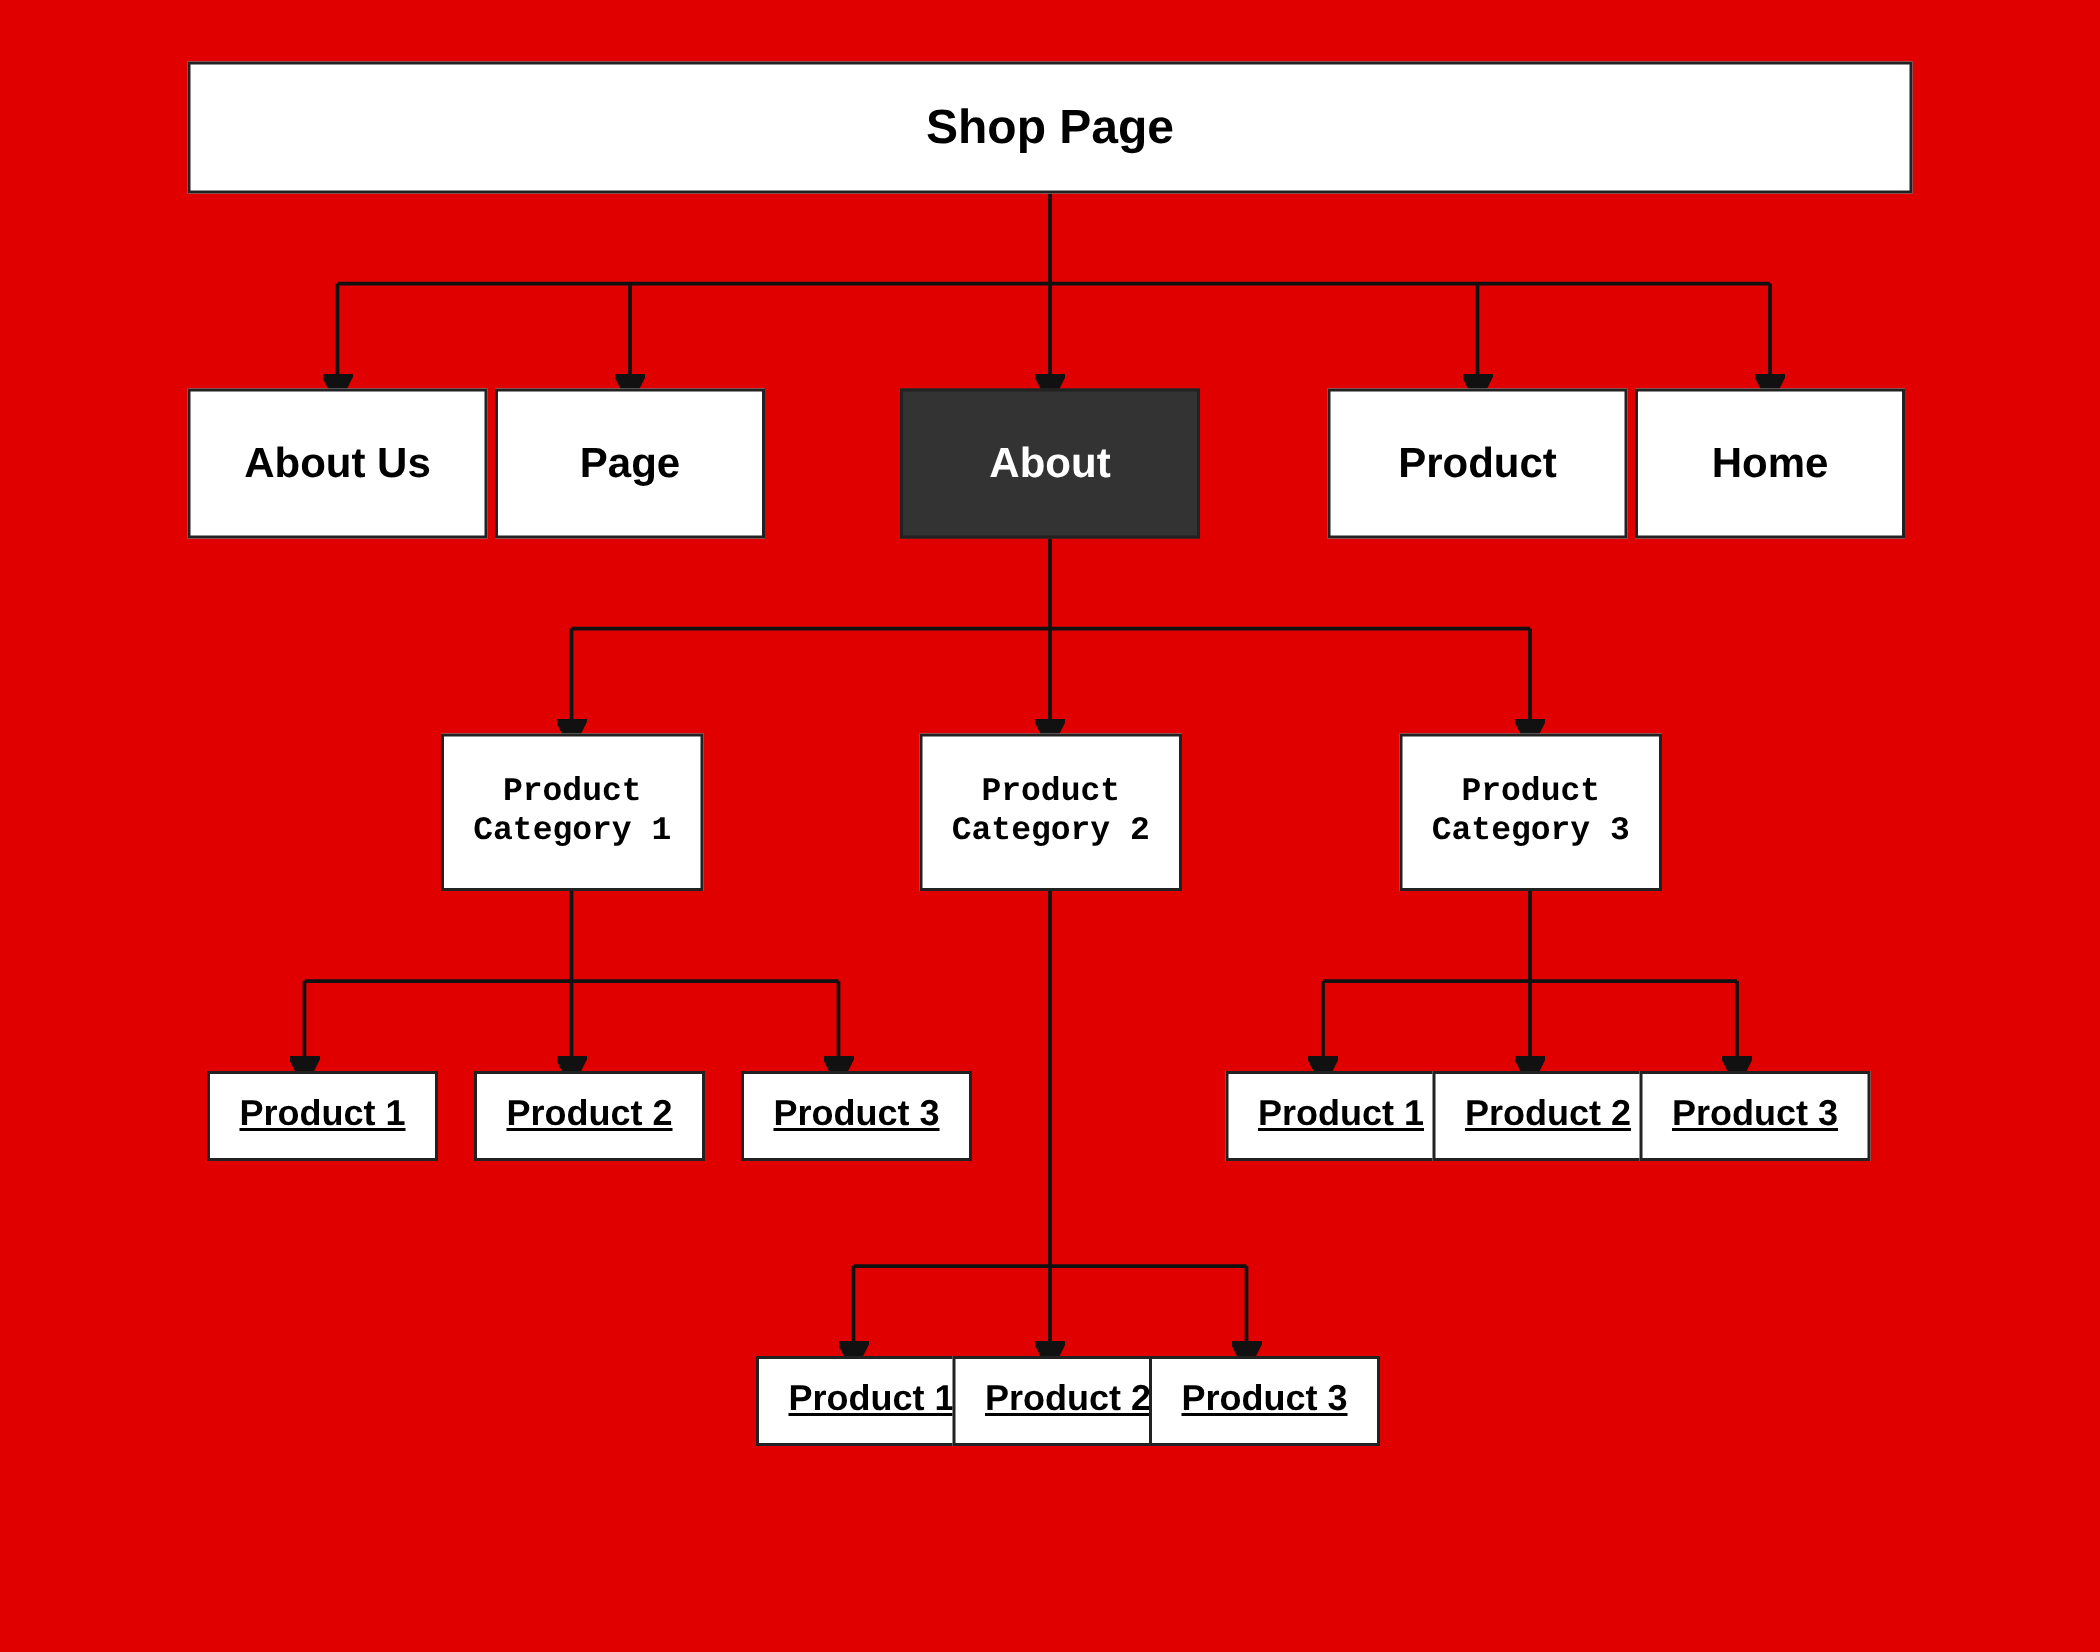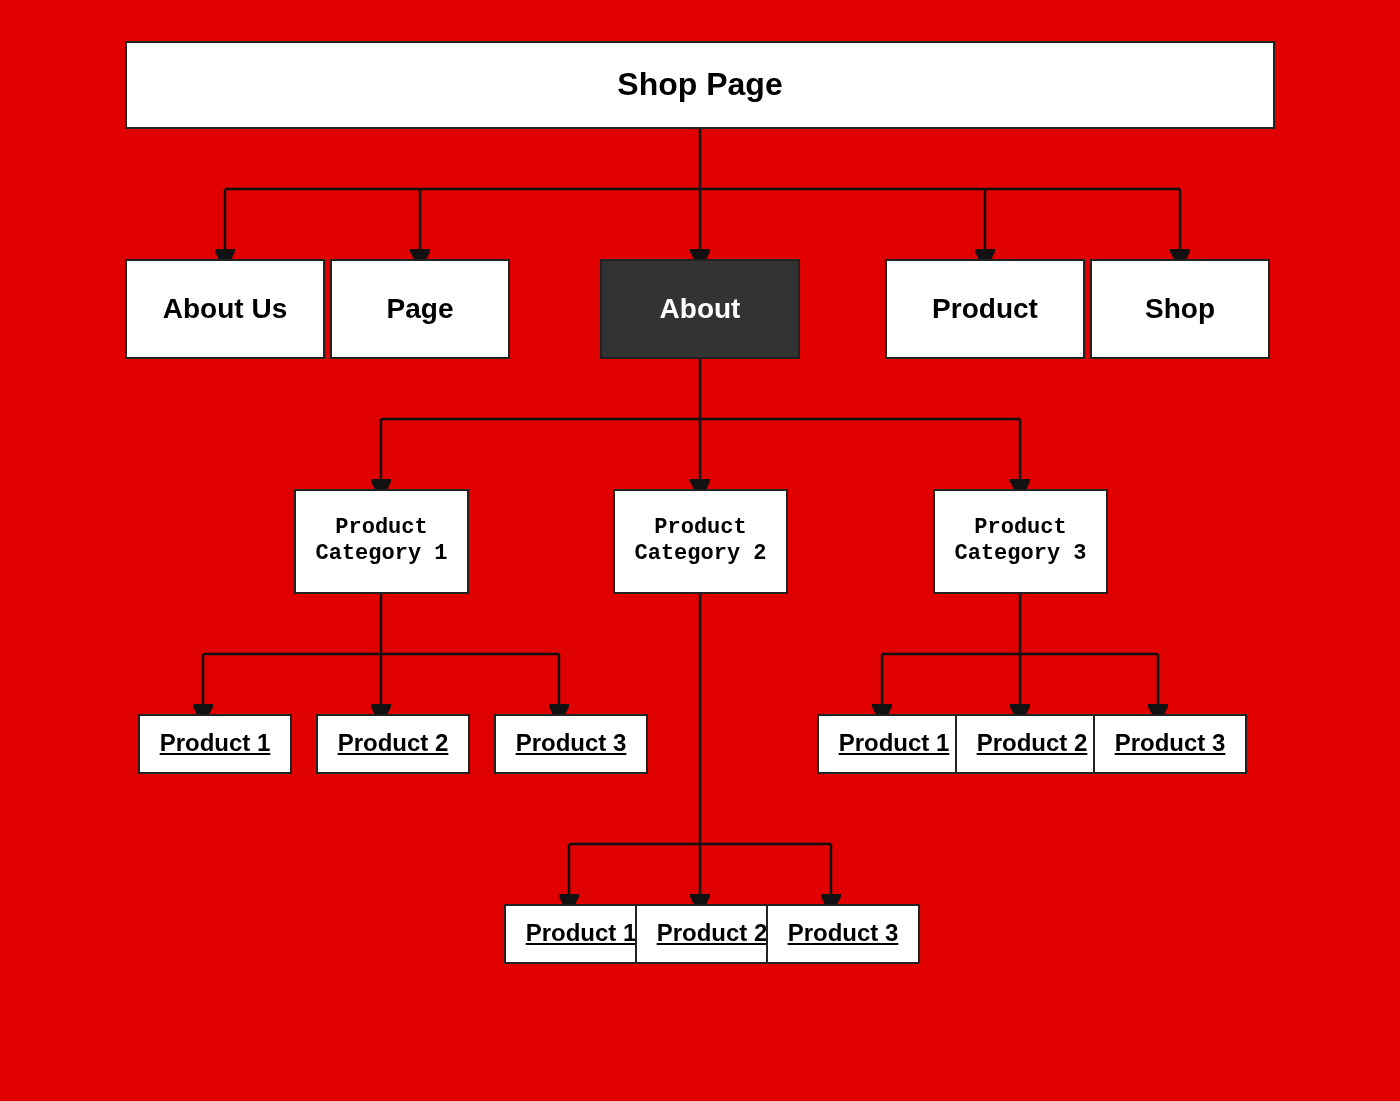--- a/index.html
+++ b/index.html
@@ -130,21 +130,21 @@
 
     <div class="node node-shop dark" style="left:515px; top:218px;">
       <span>About</span>
     </div>
 
     <div class="node node-contact" style="left:800px; top:218px;">
       <span>Product</span>
     </div>
 
     <div class="node node-cart" style="left:1005px; top:218px;">
-      <span>Shop</span>
+      <span>Home</span>
     </div>
 
     <div class="node node-cat" style="left:209px; top:448px;">
       <span style="white-space: pre-line; text-align:center; font-weight:bold; font-size:22px;">Product
 Category 1</span>
     </div>
 
     <div class="node node-cat" style="left:528px; top:448px;">
       <span style="white-space: pre-line; text-align:center; font-weight:bold; font-size:22px;">Product
 Category 2</span>

